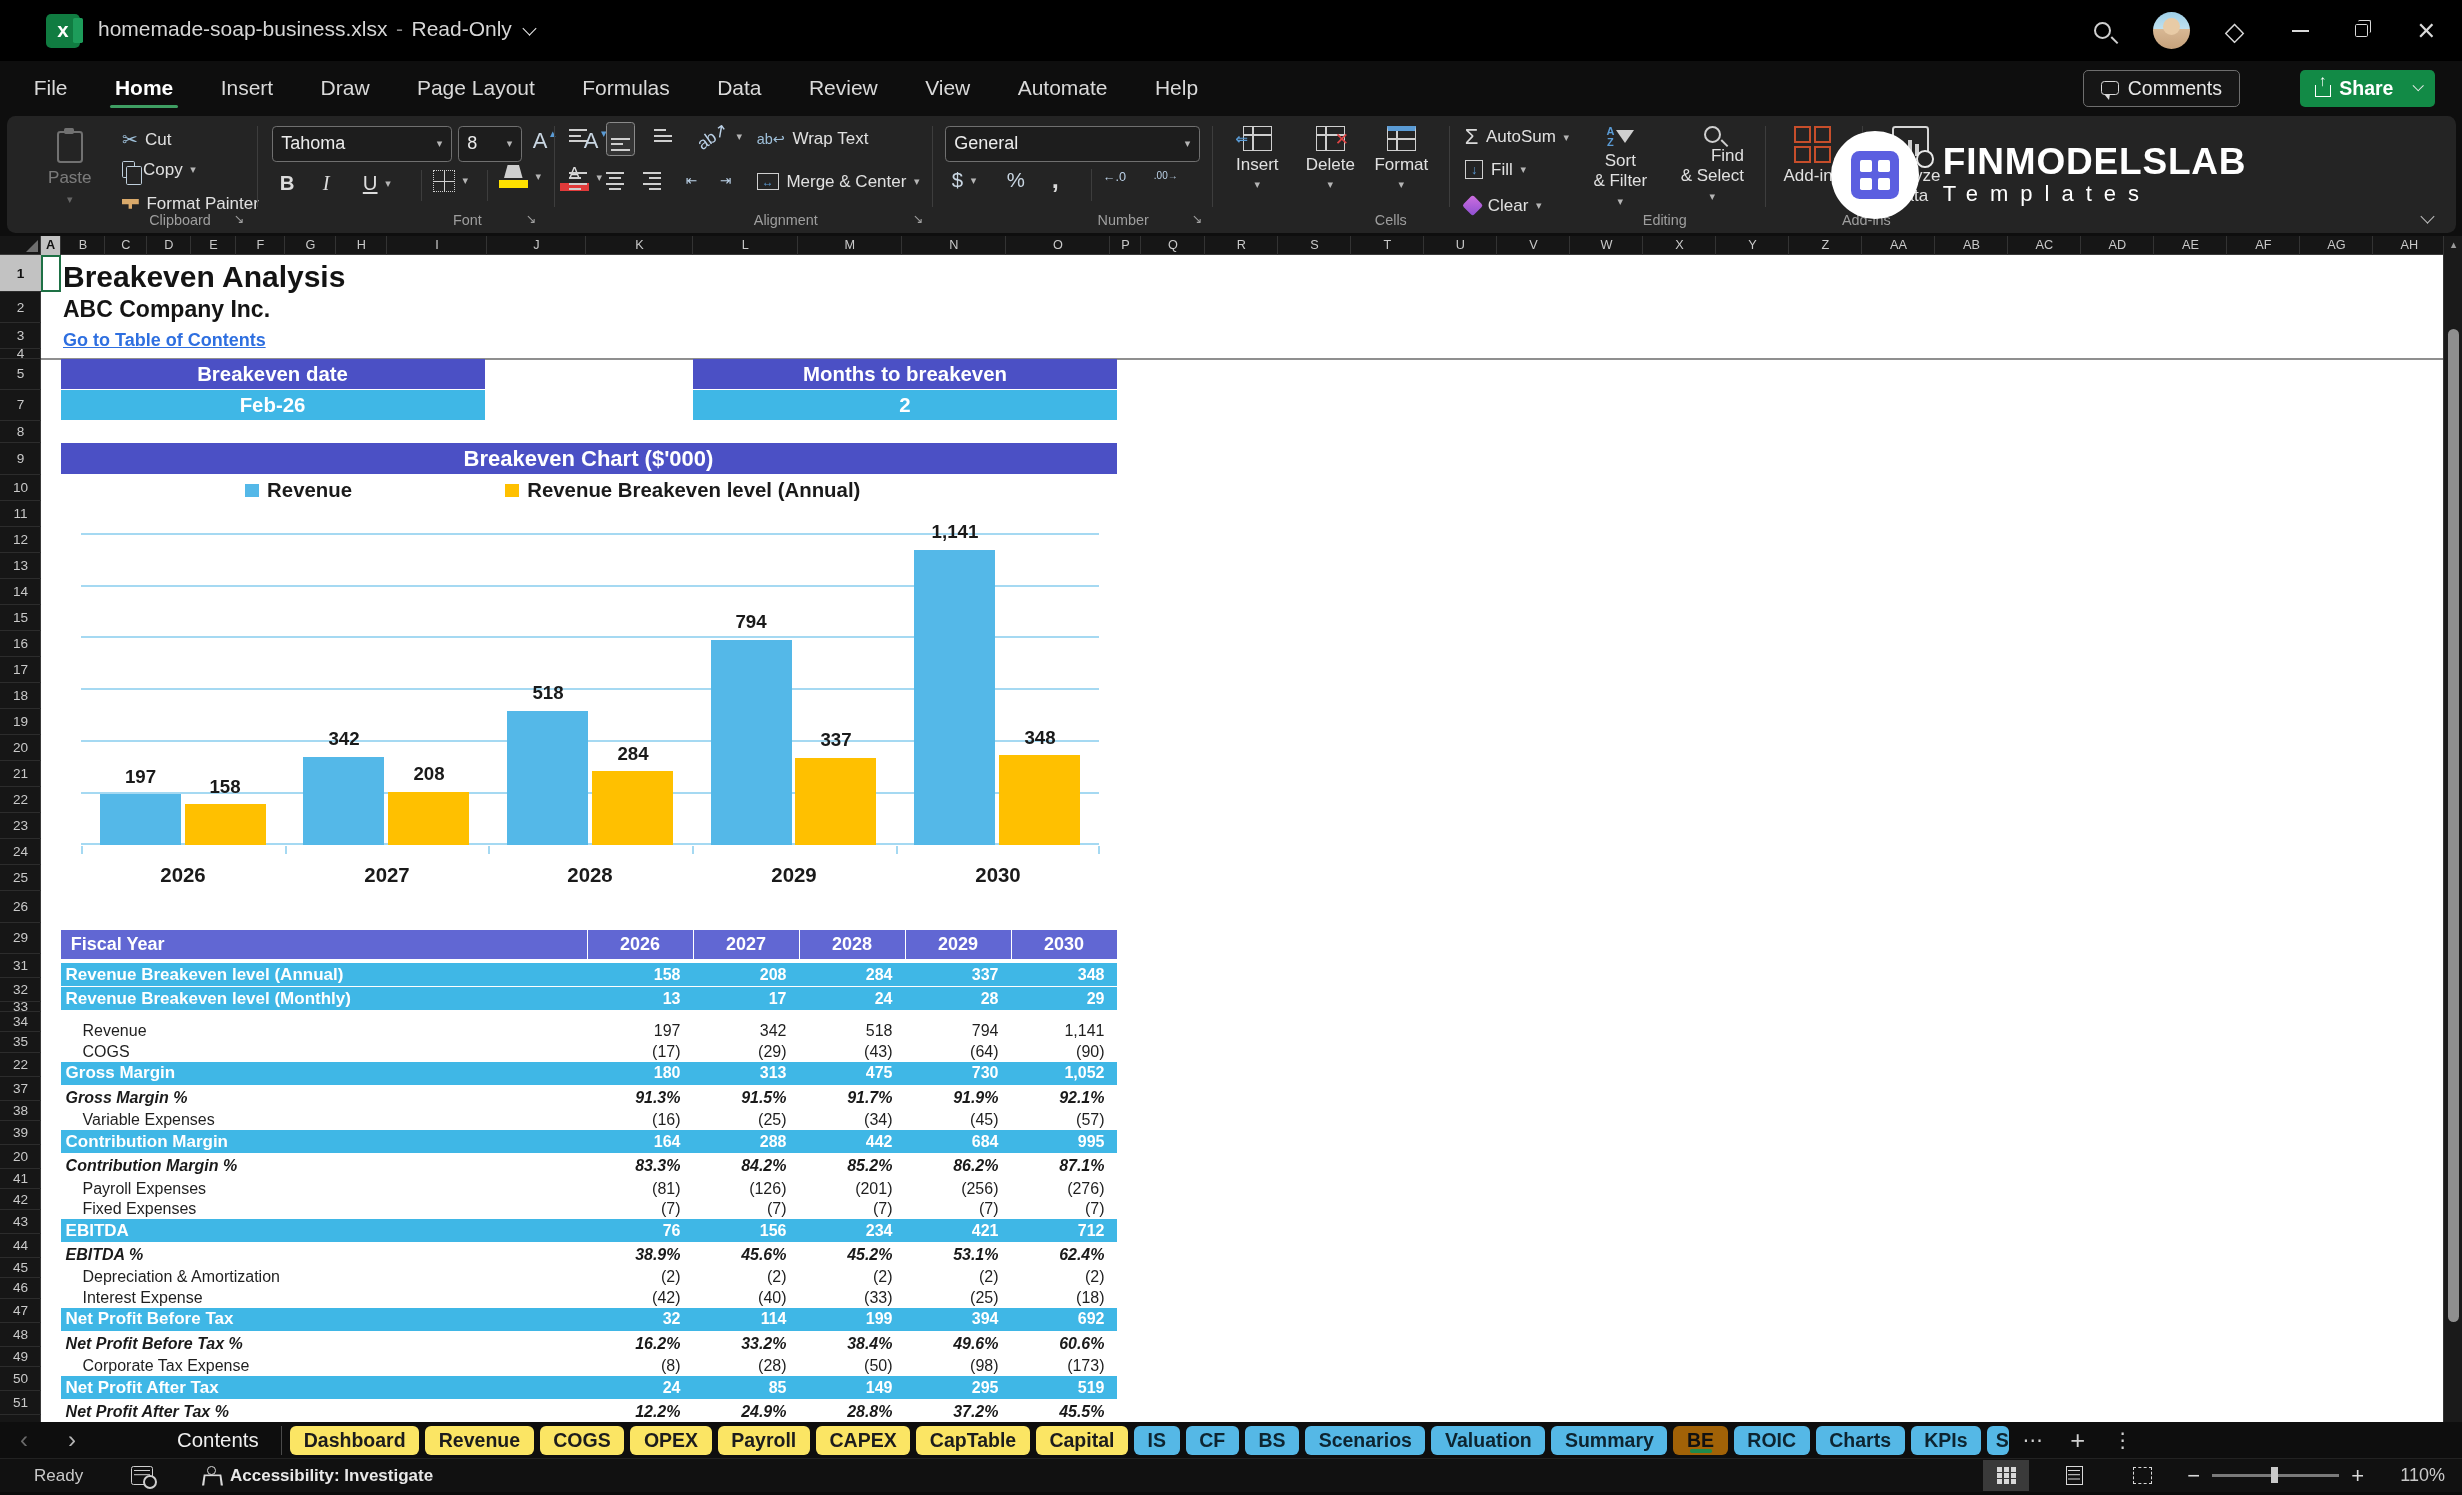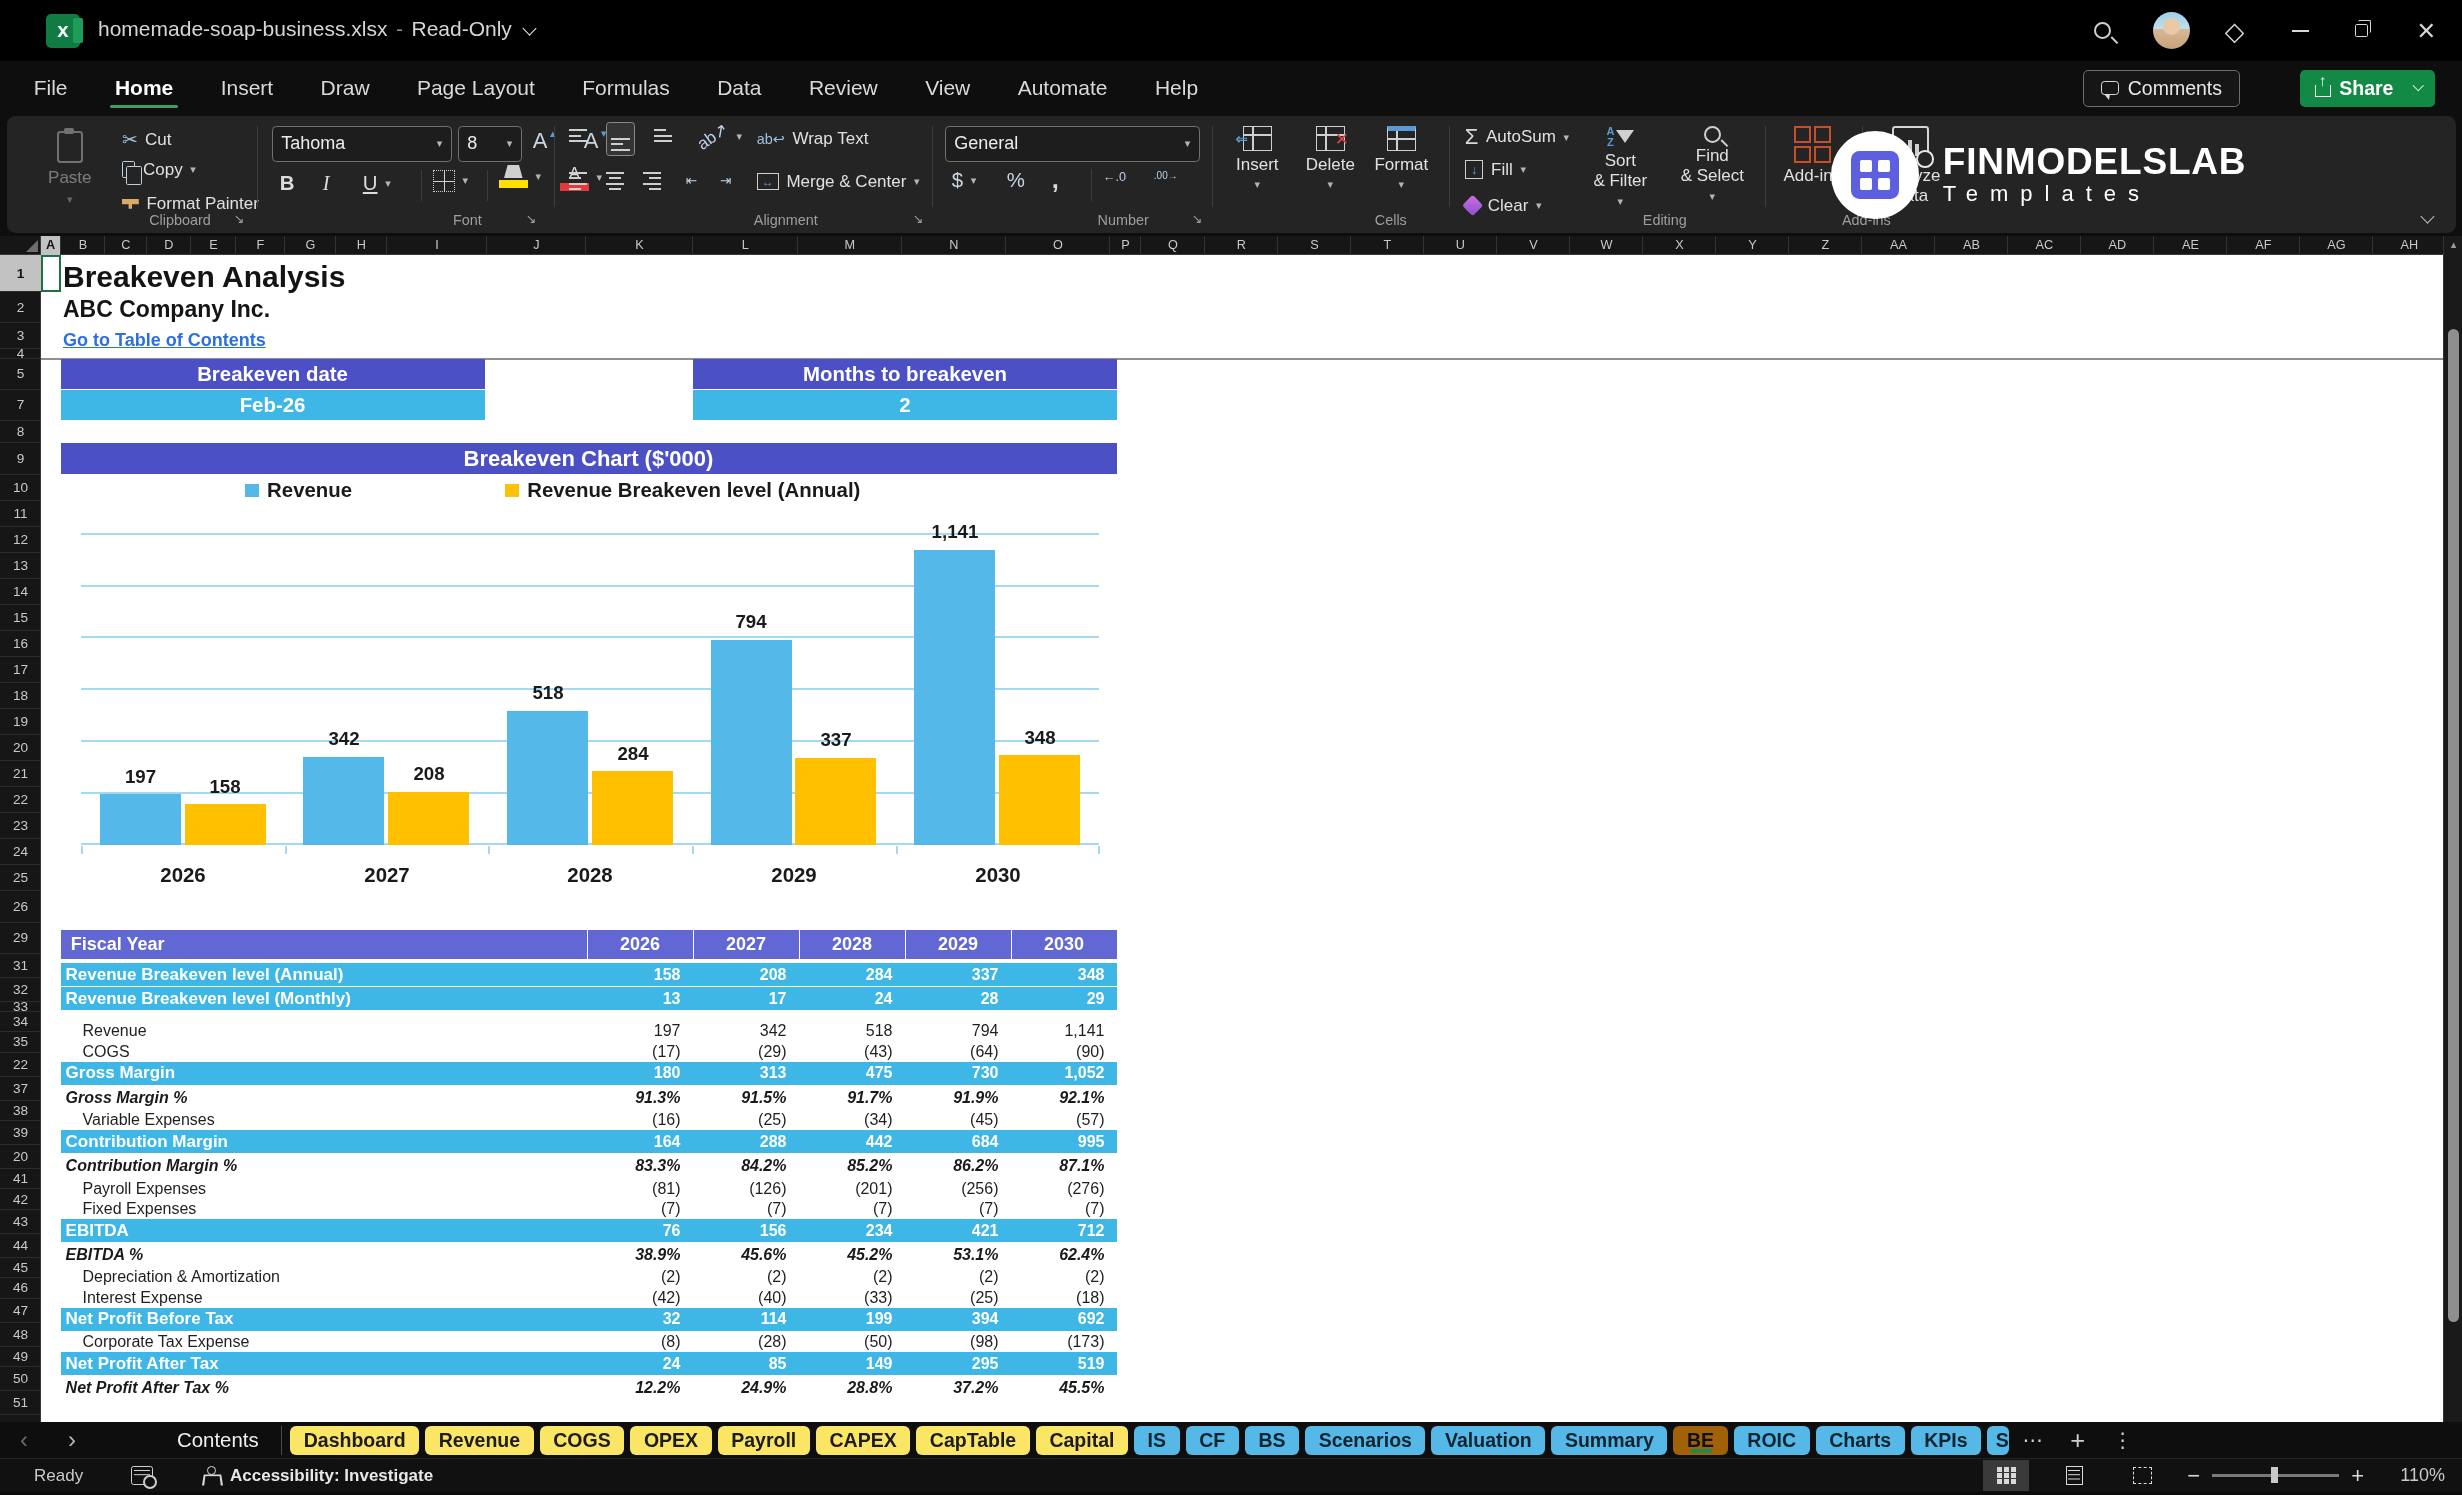--- a/index.html
+++ b/index.html
@@ -442,21 +442,21 @@
               <span>Z</span>
             </span>
           <span style="width:0; height:0; border-left:9.3px solid transparent; border-right:9.3px solid transparent; border-top:13.6px solid #cfcfcf;"></span>
         </span>
         <span style="white-space:pre-line;">Sort
 &amp; Filter</span>
         <span class="rchev">▾</span>
       </div>
       <div class="rbtn-col" style="left:1663px; top:10.2px; width:85px;">
         <span class="search-glyph" style="border-color:#cfcfcf;"></span>
-        <span style="white-space:pre-line;">Find
+        <span style="white-space:pre-line;text-align:right;">Find
 &amp; Select</span>
         <span class="rchev">▾</span>
       </div>
       <div class="rgroup-label" style="left:1527px; width:153px;">Editing</div>
       <div class="rsep" style="left:1758px;"></div>
 
       <div class="rbtn-col" style="left:1765px; top:10.2px; width:81px;">
         <span class="addins-glyph">
             <i></i>
             <i></i>
@@ -777,20 +777,28 @@
           <div class="val">(18)</div>
         </div>
         <div class="trow blue">
           <div class="lbl">Net Profit Before Tax</div>
           <div class="val">32</div>
           <div class="val">114</div>
           <div class="val">199</div>
           <div class="val">394</div>
           <div class="val">692</div>
         </div>
+        <div class="trow pct">
+          <div class="lbl">Net Profit Before Tax %</div>
+          <div class="val">16.2%</div>
+          <div class="val">33.2%</div>
+          <div class="val">38.4%</div>
+          <div class="val">49.6%</div>
+          <div class="val">60.6%</div>
+        </div>
         <div class="trow item">
           <div class="lbl">Corporate Tax Expense</div>
           <div class="val">(8)</div>
           <div class="val">(28)</div>
           <div class="val">(50)</div>
           <div class="val">(98)</div>
           <div class="val">(173)</div>
         </div>
         <div class="trow blue">
           <div class="lbl">Net Profit After Tax</div>

